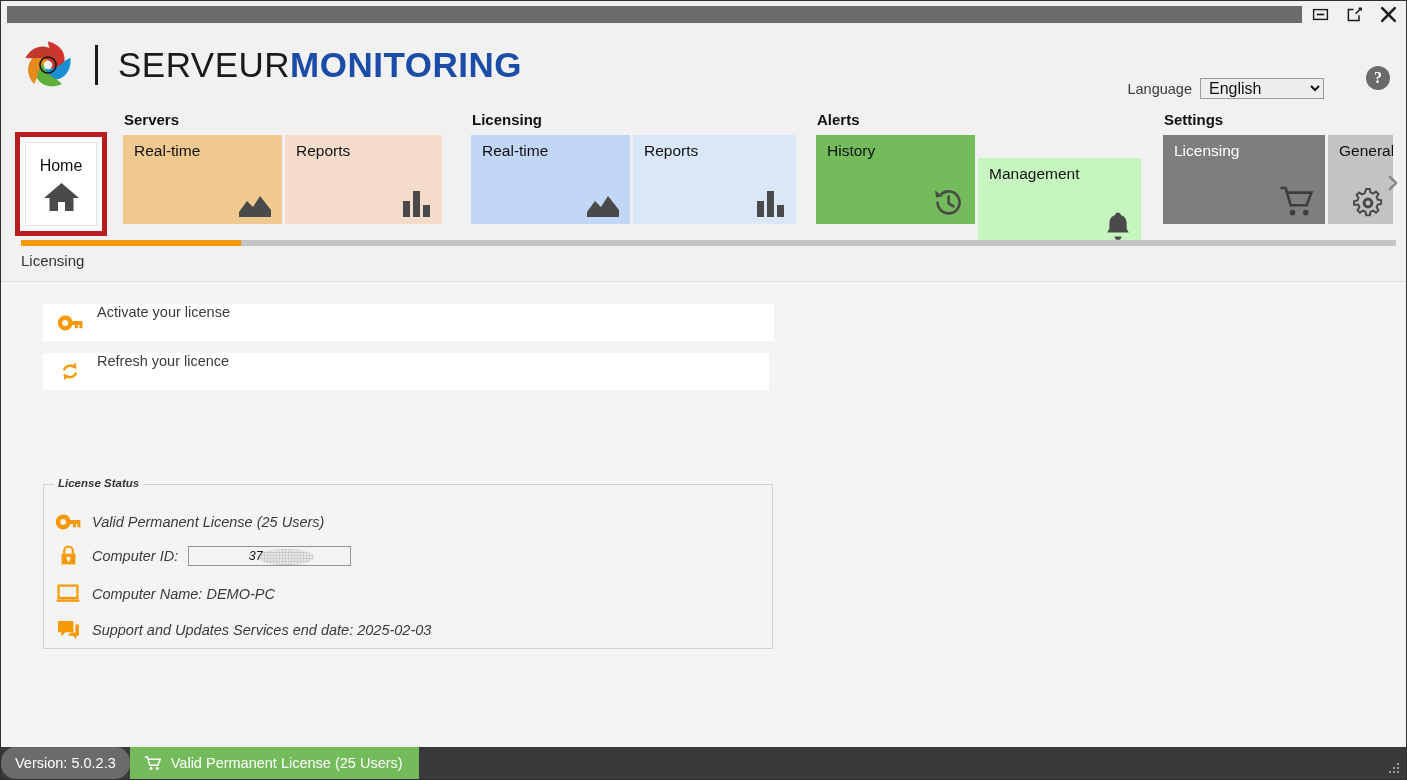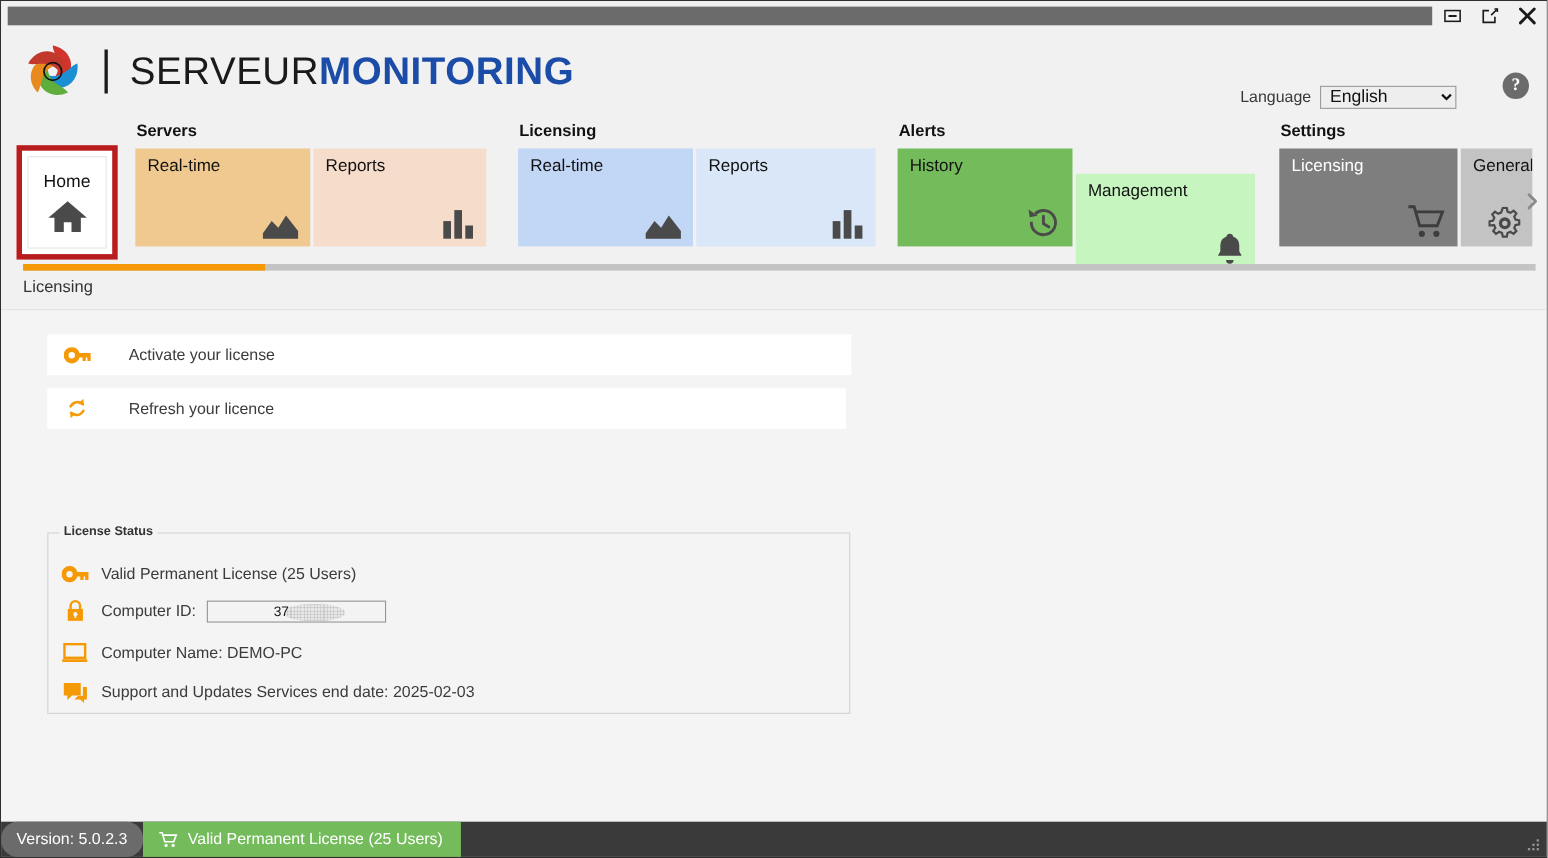--- a/index.html
+++ b/index.html
@@ -203,41 +203,41 @@
   .content {
     position: relative;
     flex: 1 1 auto;
     background: #f4f4f4;
     border-top: 1px solid #e3e3e3;
   }
   .action-row {
     position: absolute;
     height: 37px;
     background: #ffffff;
-    display: flex; align-items: center;
+    display: flex; 
     cursor: pointer;
-    gap: 20px;
   }
   .action-row .ic {
     width: 54px;
     display: flex; justify-content: center; align-items: center;
     color: #f59a06;
     line-height: 0;
   }
   .action-row .txt {
     font-size: 14.5px; color: #3b3b3b;
   }
   #row-activate { left: 42px; top: 22px; width: 731px; }
   #row-refresh  { left: 42px; top: 71px; width: 726px; }
 
   .status-box {
     position: absolute;
     left: 42px; top: 202px;
     width: 730px; height: 165px;
     border: 1px solid #d2d2d2;
+    font-style: italic;
   }
   .status-legend {
     position: absolute;
     left: 10px; top: -8px;
     background: #f4f4f4;
     padding: 0 4px;
     font-size: 11.5px; font-weight: 700; color: #333;
   }
   .status-item {
     position: absolute;

